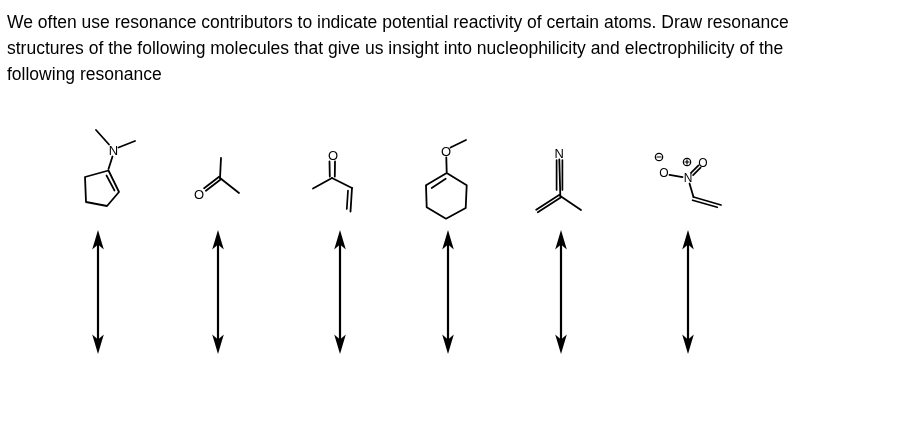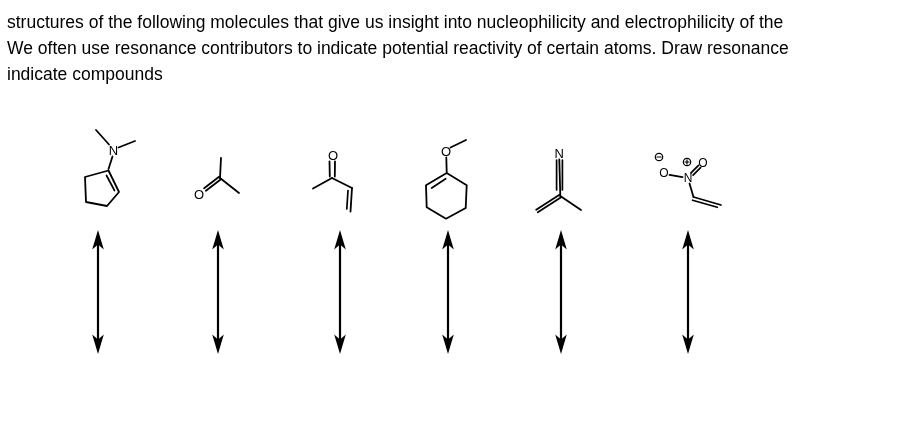--- a/index.html
+++ b/index.html
@@ -19,23 +19,23 @@
   .charge-line { stroke:#000; stroke-width:1.2; stroke-linecap:round; }
   .arrow-shaft { stroke:#000; stroke-width:2.2; }
   .arrow-head { fill:#000; stroke:none; }
 </style>
 </head>
 <body>
 
 <div class="page">
 
   <div class="instructions">
+    <div class="line">We often use resonance contributors to indicate potential reactivity of certain atoms. Draw resonance</div>
     <div class="line">structures of the following molecules that give us insight into nucleophilicity and electrophilicity of the</div>
-    <div class="line">We often use resonance contributors to indicate potential reactivity of certain atoms. Draw resonance</div>
-    <div class="line">indicate compounds</div>
+    <div class="line">following resonance</div>
   </div>
 
   <svg class="mol" style="left:70px; top:125px;" width="100" height="105" viewBox="0 0 100 105">
     <g>
       <line class="bond" x1="26" y1="5" x2="39" y2="19.5"></line>
       <line class="bond" x1="48.5" y1="22.5" x2="65" y2="16"></line>
       <text class="atom atom-13" x="43.5" y="25">N</text>
     </g>
     <line class="bond" x1="42.5" y1="31.5" x2="38.5" y2="44"></line>
     <g>

